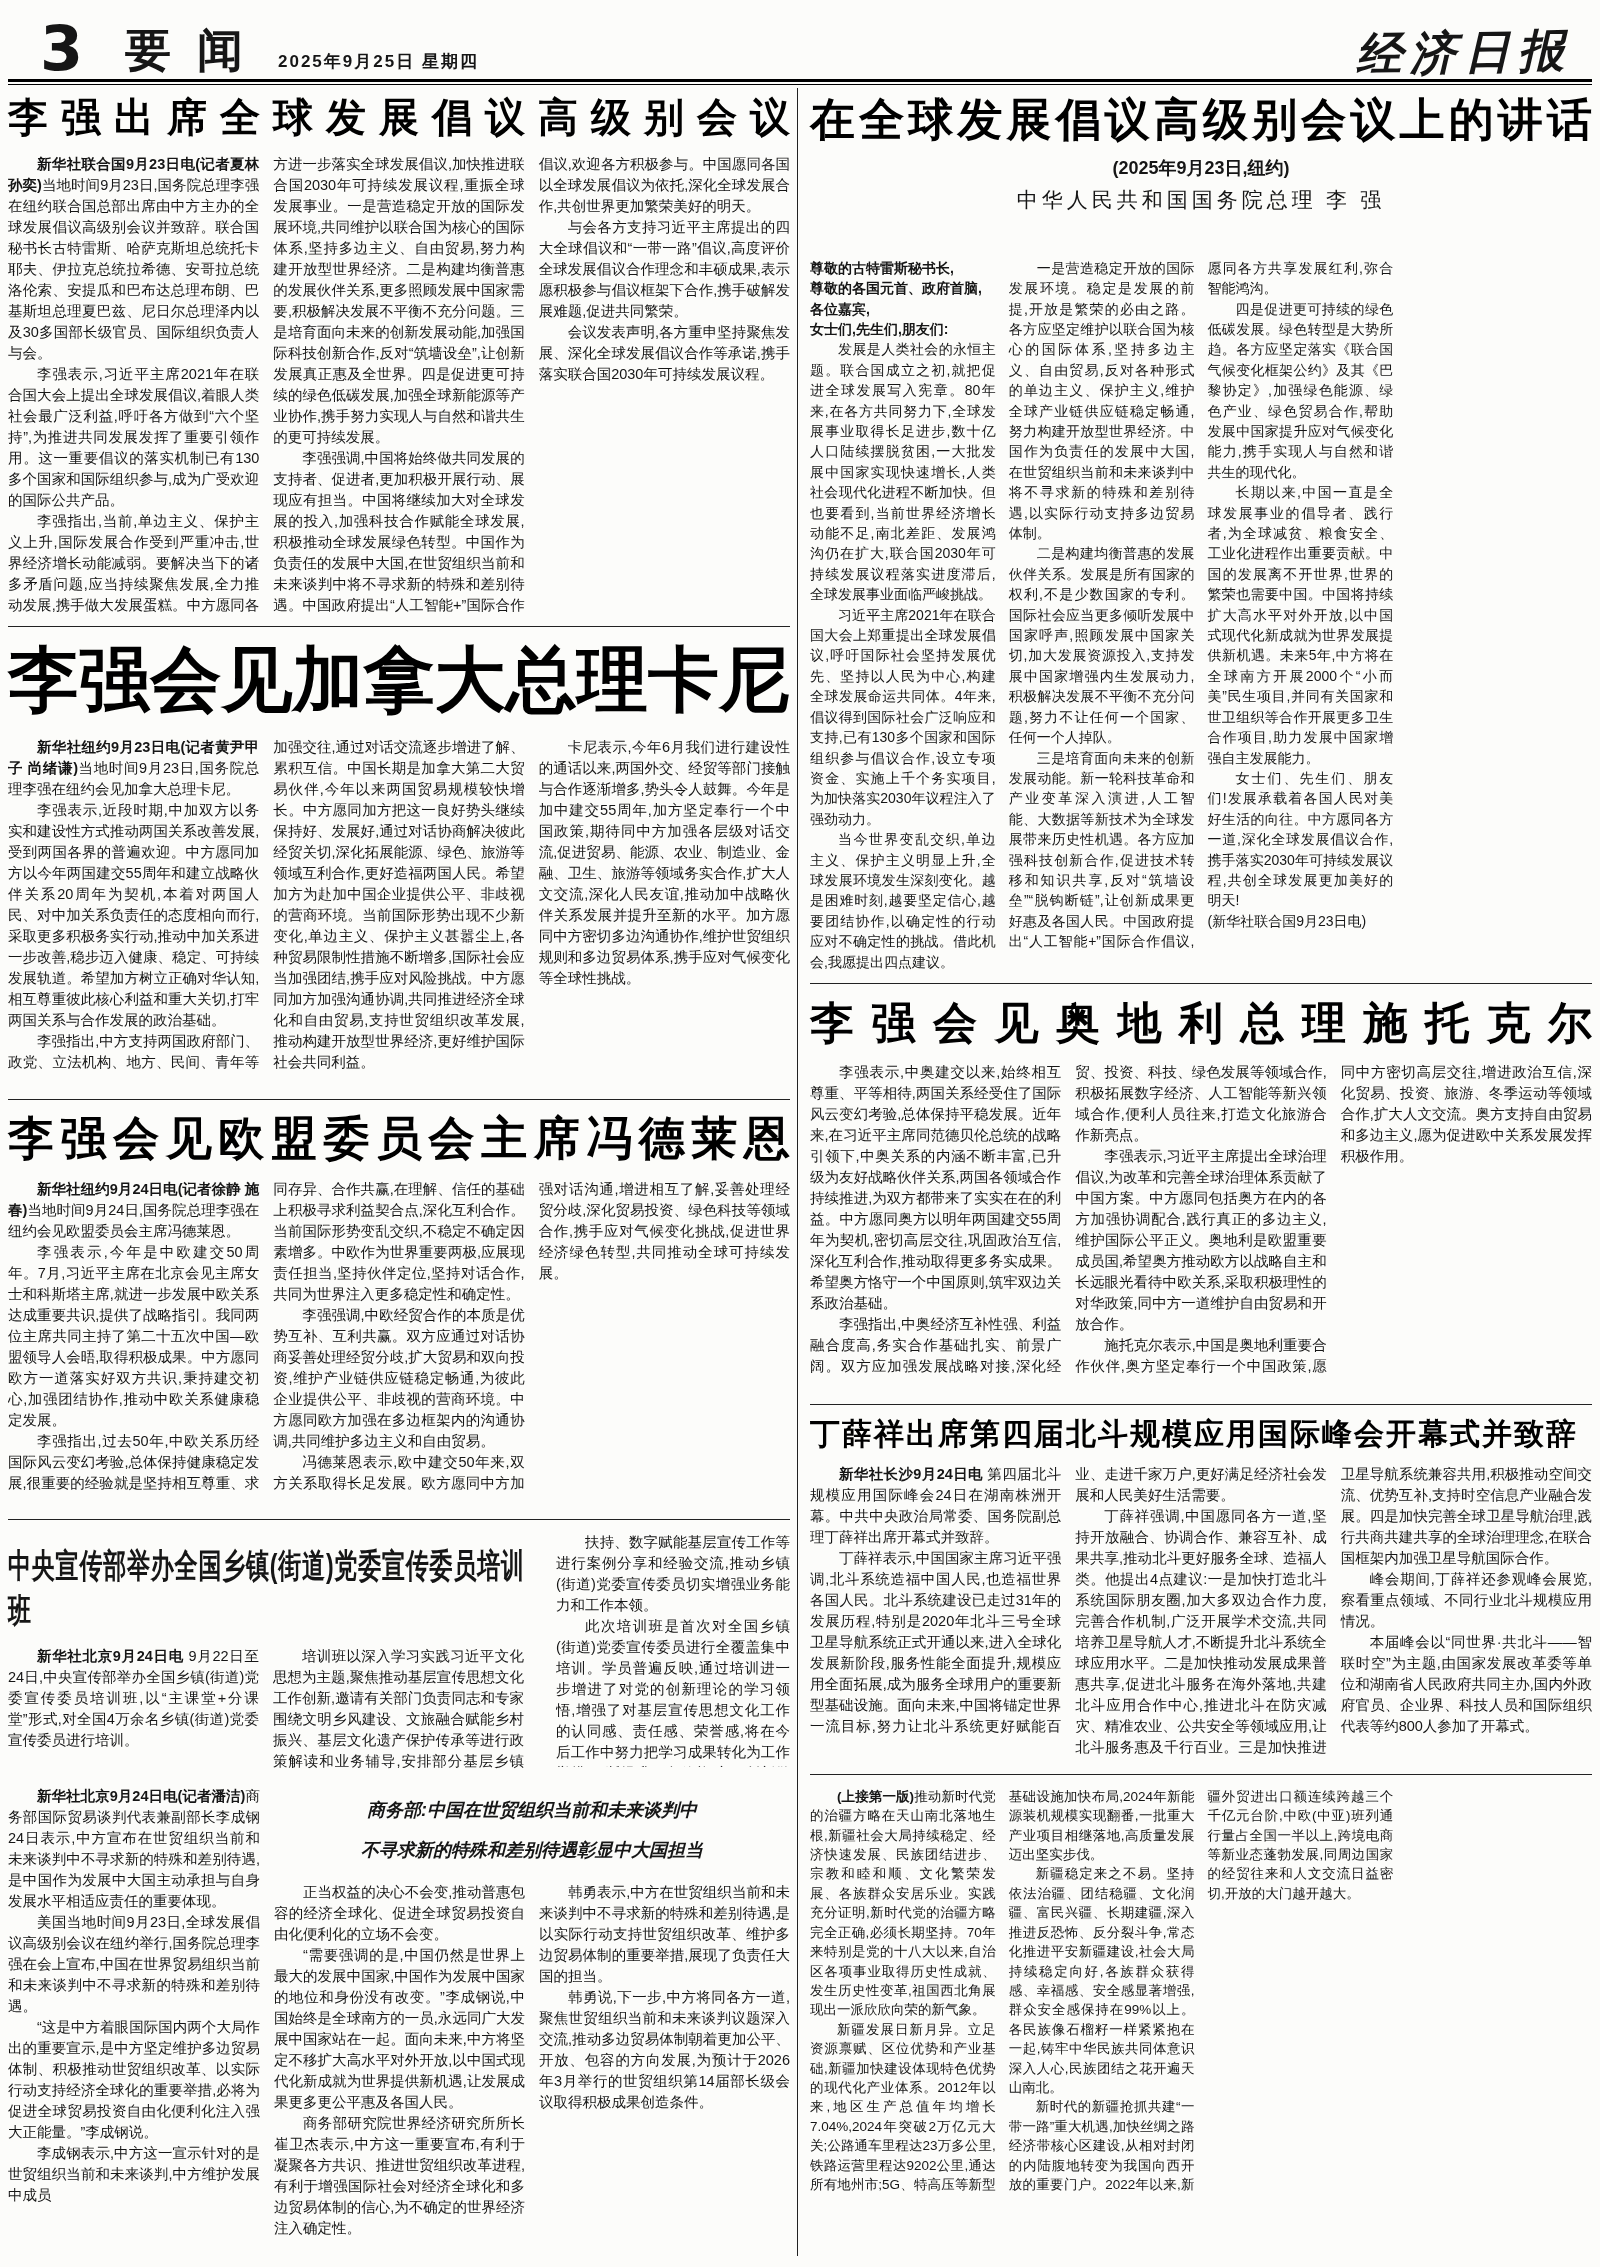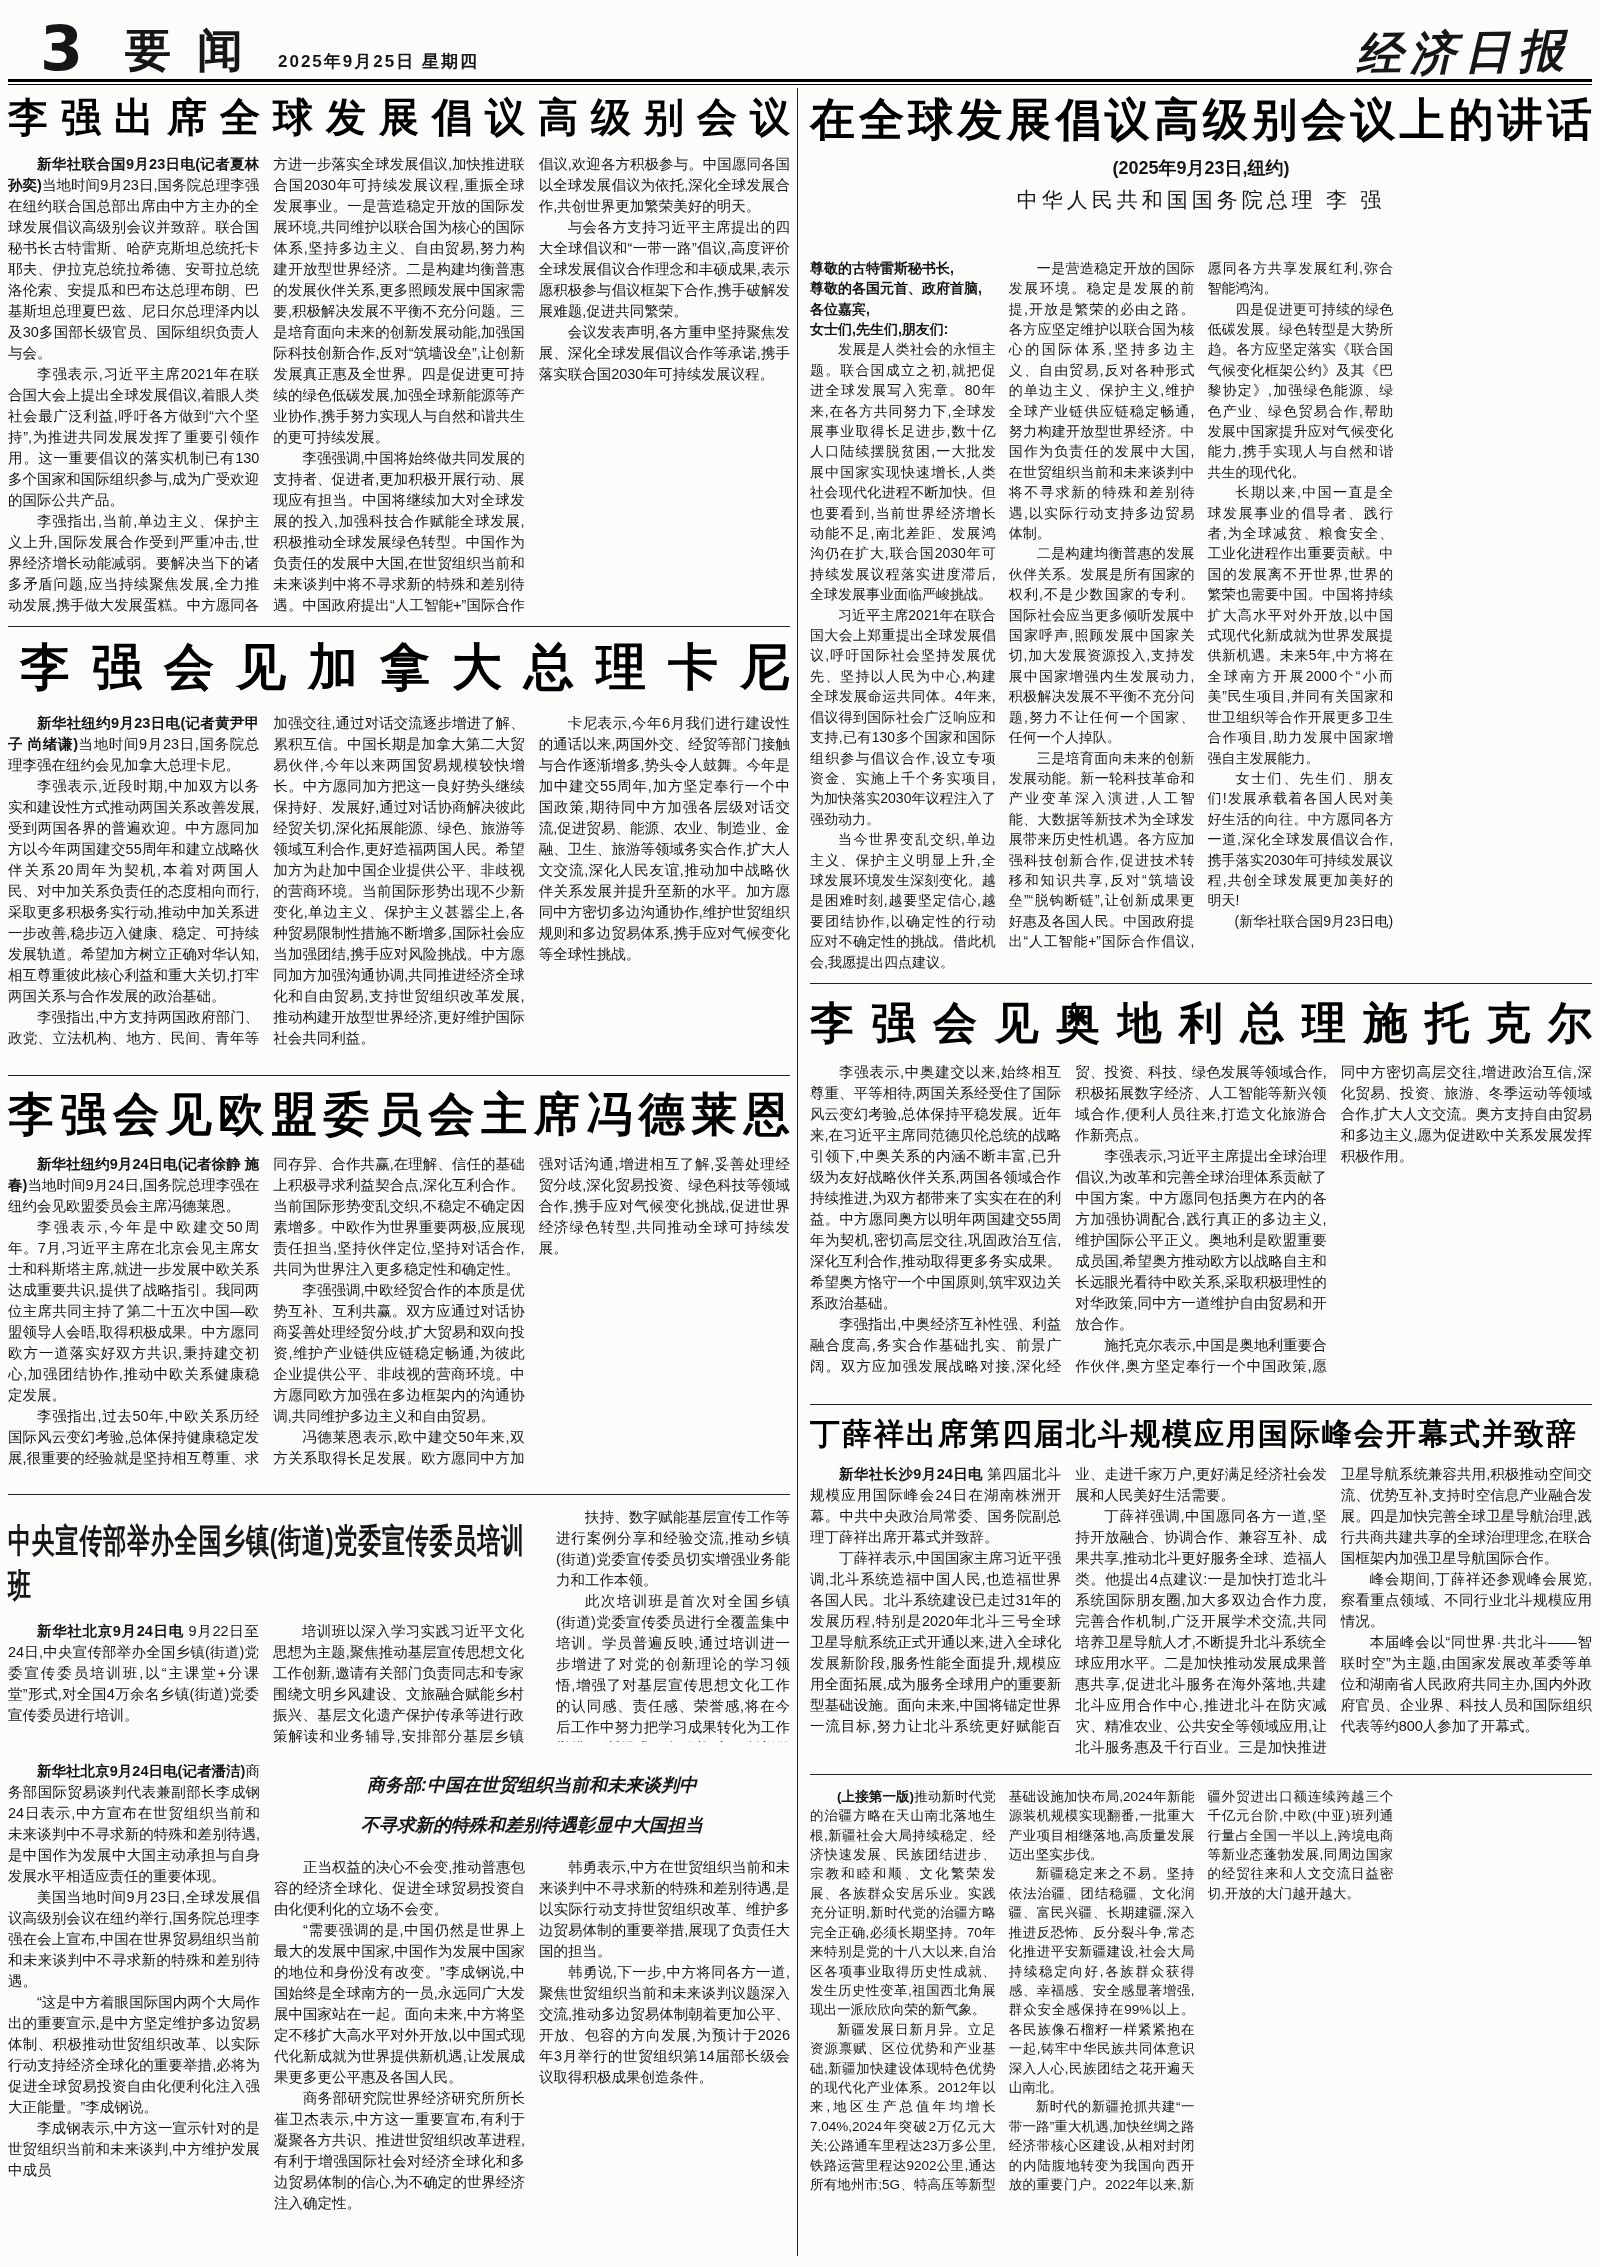--- a/index.html
+++ b/index.html
@@ -16,38 +16,38 @@
   .toprule2{position:absolute;top:84px;left:8px;right:8px;height:1px;background:#000;}
   
   .lcol{position:absolute;left:8px;top:92px;width:782px;}
   .rcol{position:absolute;left:810px;top:92px;width:782px;}
   .vrule{position:absolute;left:797px;top:88px;height:2168px;width:1px;background:#222;}
   .hrule{border:none;border-top:1px solid #222;margin:10px 0 12px 0;}
   
   .banner{font-weight:900;text-align:justify;text-align-last:justify;color:#000;line-height:1.15;
           font-family:"Liberation Sans","DejaVu Sans",sans-serif;}
   .h-a{font-size:40px;margin:2px 0 14px 0;}
-  .h-b{font-size:50px;margin:10px 0 16px 12px;}
+  .h-b{font-size:71px;margin:10px 0 16px 0;}
   .h-c{font-size:46px;margin:8px 0 14px 0;}
   .h-f{font-size:45px;margin:2px 0 10px 0;}
   .h-g{font-size:44px;margin:14px 0 14px 0;}
   .h-h{font-size:30px;margin:10px 16px 12px 0;}
   .h-d{font-size:23px;text-align:justify;text-align-last:justify;font-weight:900;
        transform:scaleY(1.45);transform-origin:50% 50%;margin:26px 0 26px 0;}
   .h-e{font-size:18px;font-weight:900;text-align:center;line-height:40px;margin:4px 0 12px 0;font-style:italic;}
   
   .body3{column-count:3;column-gap:14px;column-fill:auto;overflow:hidden;text-align:justify;}
   .body4{column-count:4;column-gap:13px;column-fill:auto;overflow:hidden;text-align:justify;}
   .body2{column-count:2;column-gap:14px;column-fill:auto;overflow:hidden;text-align:justify;}
   .body1{overflow:hidden;text-align:justify;}
   .bt p{margin:0;text-indent:2em;font-size:14.5px;line-height:21px;}
   .bt p b{font-weight:700;}
   .sp p{font-size:14px;line-height:20.4px;}
   .sp p.salute{text-indent:0;font-weight:700;}
-  .sp p.sign{text-align:right;text-indent:0;}
+  .sp p.sign{text-align:left;text-indent:0;}
   .cont p{font-size:13.5px;line-height:19.4px;}
   
   .ht-a{height:462px;} .ht-b{height:352px;} .ht-c{height:330px;}
   .ht-f{height:715px;margin-top:44px;} .ht-g{height:332px;} .ht-h{height:300px;} .ht-i{height:408px;}
   .ht-d-left{height:126px;} .ht-d-right{height:235px;margin-left:18px;}
   .ht-e-left{height:492px;} .ht-e-right{height:386px;}
   
   .sp-date{text-align:center;font-size:18px;font-weight:700;margin:2px 0 6px 0;}
   .sp-speaker{text-align:center;font-size:21px;font-family:"Liberation Serif","DejaVu Serif",serif;
               letter-spacing:4px;margin:0 0 12px 0;}

